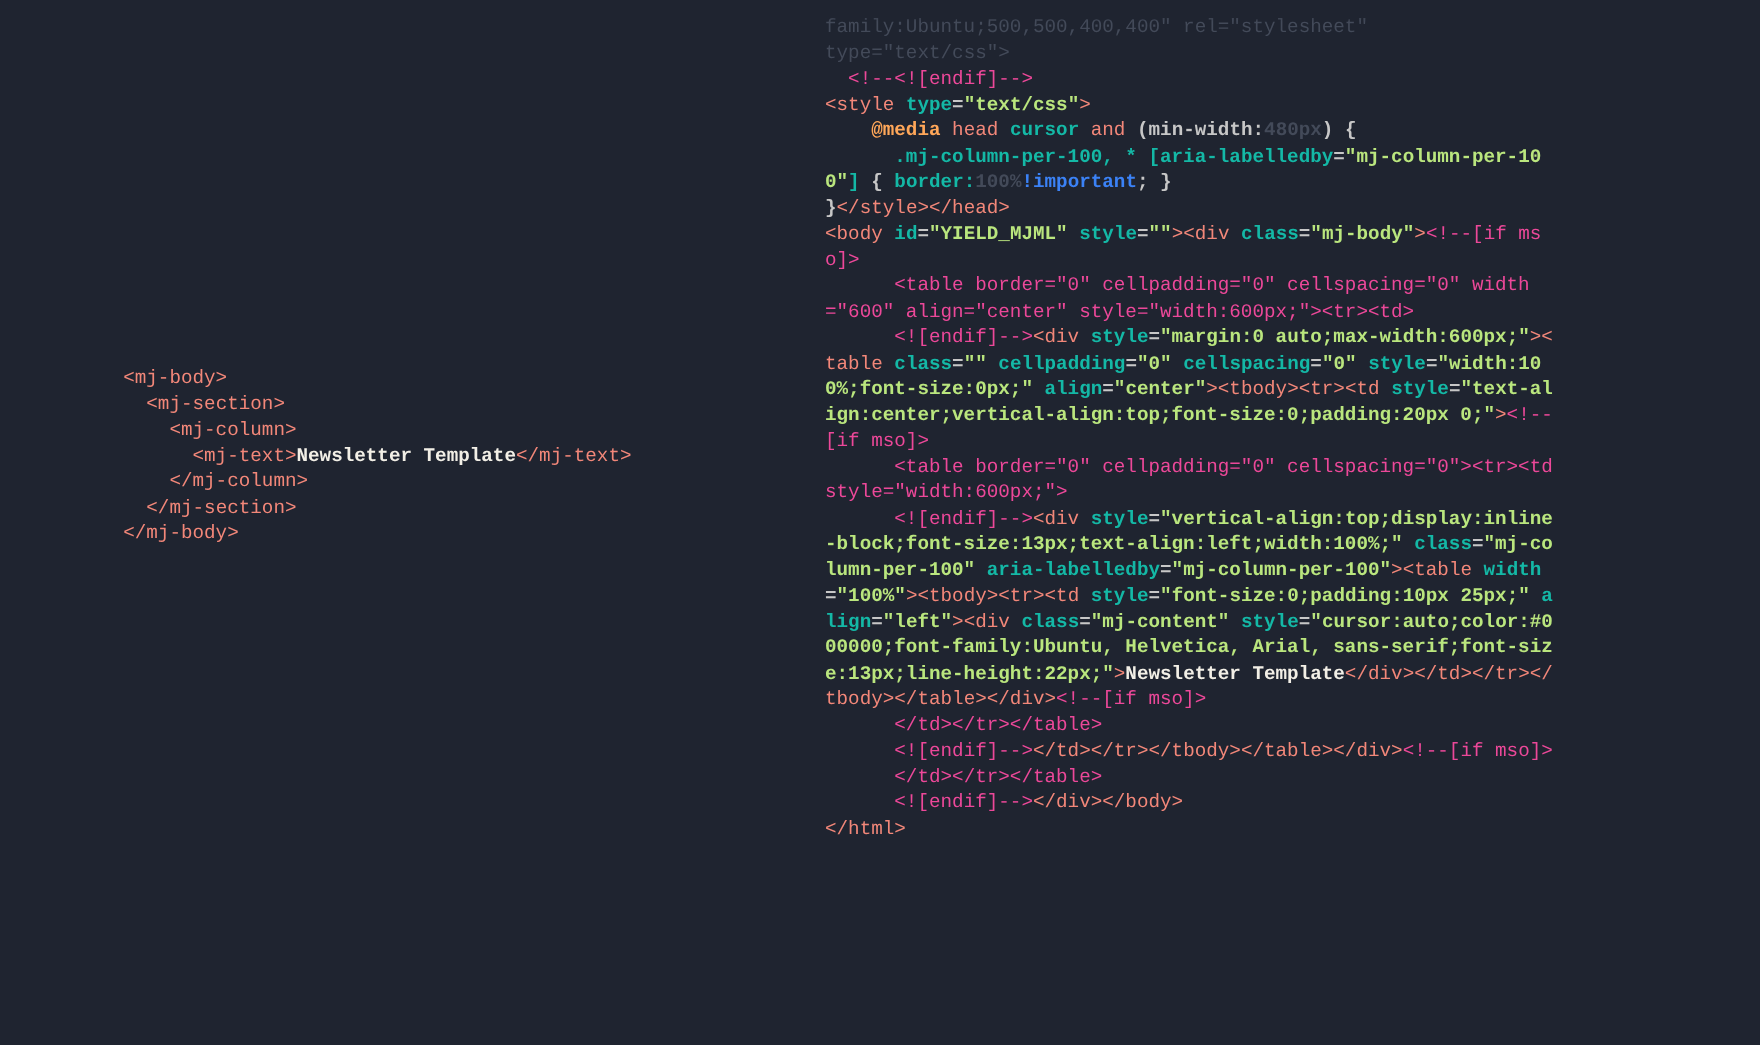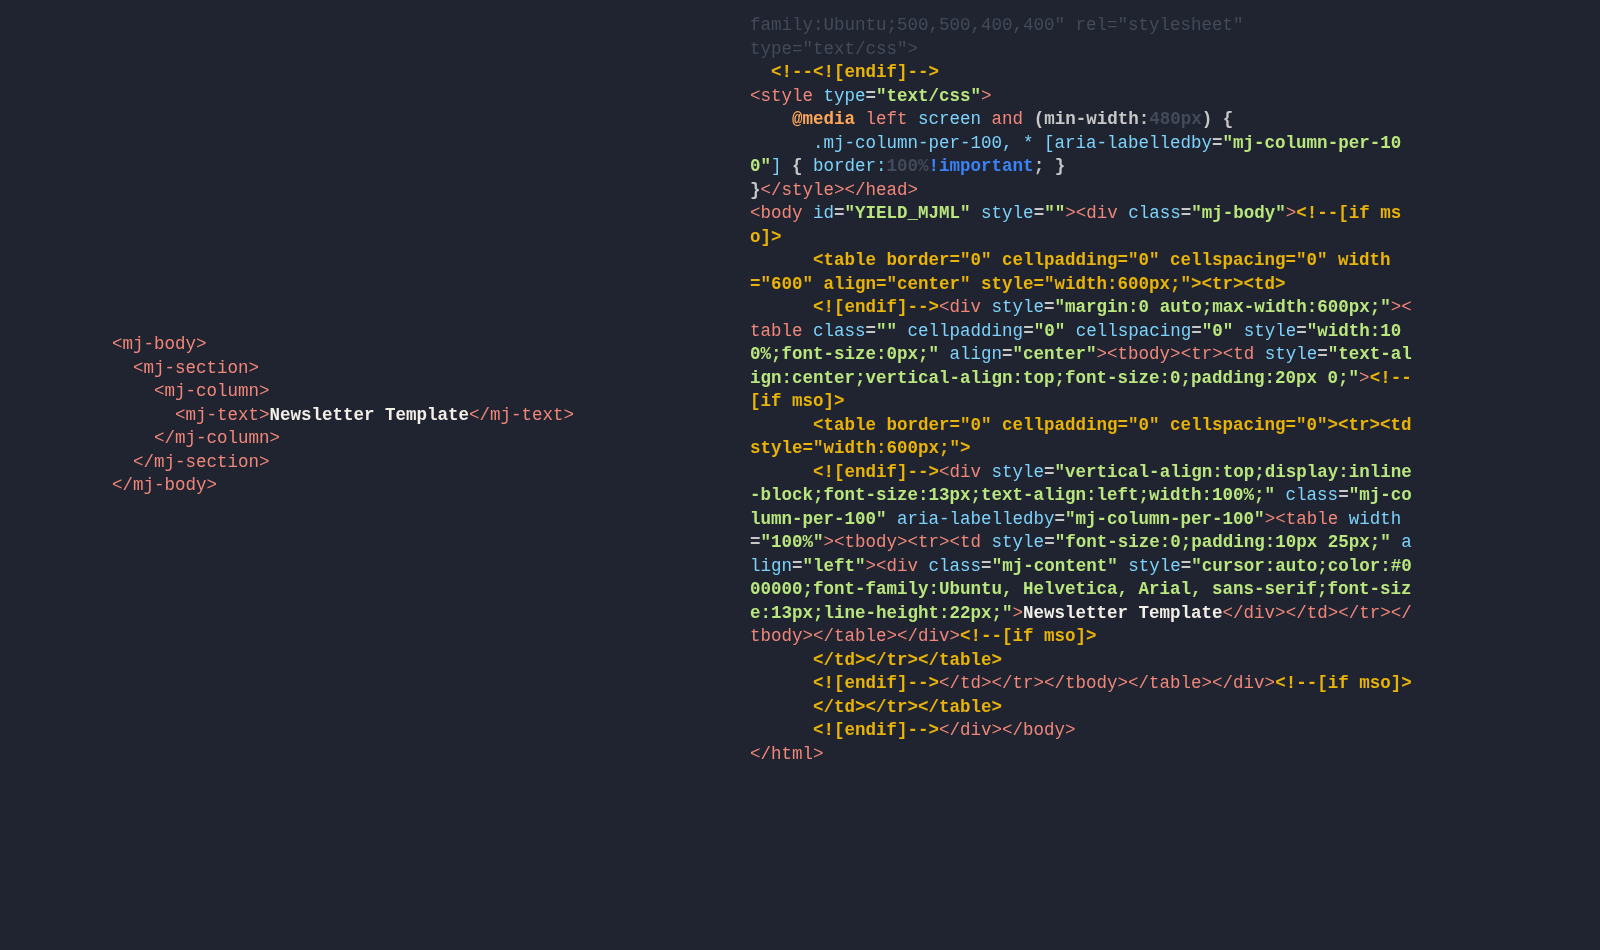--- a/index.html
+++ b/index.html
@@ -36,25 +36,25 @@
     z-index: 5;
     pointer-events: none;
   }
   pre {
     margin: 0;
     white-space: pre-wrap;
     word-break: break-all;
     font-family: inherit;
   }
   .tag     { color: #f28779; }  
-  .attr    { color: #7dd3fc; font-weight: normal; }  
+  .attr    { color: #14b8a6; font-weight: bold; }  
   .val     { color: #bae67e; font-weight: bold; }  
   .text    { color: #f2efe6; font-weight: bold; }  
   .punc    { color: #c7c7c7; font-weight: bold; }  
-  .comm    { color: #eab308; font-weight: bold; }  
+  .comm    { color: #ec4899; font-weight: normal; }  
   .dimtxt  { color: #434a59; }  
   .kw      { color: #ffa759; font-weight: bold; }  
   .num     { color: #434a59; font-weight: bold; }  
   .imp     { color: #3b82f6; font-weight: bold; }   
 </style>
 </head>
 <body>
 
 <div class="top-fade"></div>
 
@@ -66,21 +66,21 @@
     <span class="tag">&lt;/mj-column&gt;</span>
   <span class="tag">&lt;/mj-section&gt;</span>
 <span class="tag">&lt;/mj-body&gt;</span></pre>
 </div>
 
 <div class="pane-right">
 <pre><span class="dimtxt">family:Ubuntu;500,500,400,400" rel="stylesheet"</span>
 <span class="dimtxt">type=</span><span class="dimtxt">"text/css"</span><span class="dimtxt">&gt;</span>
   <span class="comm">&lt;!--&lt;![endif]--&gt;</span>
 <span class="tag">&lt;style</span> <span class="attr">type</span><span class="punc">=</span><span class="val">"text/css"</span><span class="tag">&gt;</span>
-    <span class="kw">@media</span> <span class="tag">left</span> <span class="attr">screen</span> <span class="tag">and</span> <span class="punc">(min-width:</span><span class="num">480px</span><span class="punc">) {</span>
+    <span class="kw">@media</span> <span class="tag">head</span> <span class="attr">cursor</span> <span class="tag">and</span> <span class="punc">(min-width:</span><span class="num">480px</span><span class="punc">) {</span>
       <span class="attr">.mj-column-per-100, * [</span><span class="attr">aria-labelledby</span><span class="punc">=</span><span class="val">"mj-column-per-100"</span><span class="attr">]</span> <span class="punc">{ </span><span class="attr">border:</span><span class="num">100%</span><span class="imp">!important</span><span class="punc">;</span><span class="punc"> }</span>
 <span class="punc">}</span><span class="tag">&lt;/style&gt;</span><span class="tag">&lt;/head&gt;</span>
 <span class="tag">&lt;body</span> <span class="attr">id</span><span class="punc">=</span><span class="val">"YIELD_MJML"</span> <span class="attr">style</span><span class="punc">=</span><span class="val">""</span><span class="tag">&gt;</span><span class="tag">&lt;div</span> <span class="attr">class</span><span class="punc">=</span><span class="val">"mj-body"</span><span class="tag">&gt;</span><span class="comm">&lt;!--[if mso]&gt;</span>
 <span class="comm">      &lt;table border="0" cellpadding="0" cellspacing="0" width="600" align="center" style="width:600px;"&gt;&lt;tr&gt;&lt;td&gt;</span>
 <span class="comm">      &lt;![endif]--&gt;</span><span class="tag">&lt;div</span> <span class="attr">style</span><span class="punc">=</span><span class="val">"margin:0 auto;max-width:600px;"</span><span class="tag">&gt;</span><span class="tag">&lt;table</span> <span class="attr">class</span><span class="punc">=</span><span class="val">""</span> <span class="attr">cellpadding</span><span class="punc">=</span><span class="val">"0"</span> <span class="attr">cellspacing</span><span class="punc">=</span><span class="val">"0"</span> <span class="attr">style</span><span class="punc">=</span><span class="val">"width:100%;font-size:0px;"</span> <span class="attr">align</span><span class="punc">=</span><span class="val">"center"</span><span class="tag">&gt;</span><span class="tag">&lt;tbody&gt;</span><span class="tag">&lt;tr&gt;</span><span class="tag">&lt;td</span> <span class="attr">style</span><span class="punc">=</span><span class="val">"text-align:center;vertical-align:top;font-size:0;padding:20px 0;"</span><span class="tag">&gt;</span><span class="comm">&lt;!--[if mso]&gt;</span>
 <span class="comm">      &lt;table border="0" cellpadding="0" cellspacing="0"&gt;&lt;tr&gt;&lt;td style="width:600px;"&gt;</span>
 <span class="comm">      &lt;![endif]--&gt;</span><span class="tag">&lt;div</span> <span class="attr">style</span><span class="punc">=</span><span class="val">"vertical-align:top;display:inline-block;font-size:13px;text-align:left;width:100%;"</span> <span class="attr">class</span><span class="punc">=</span><span class="val">"mj-column-per-100"</span> <span class="attr">aria-labelledby</span><span class="punc">=</span><span class="val">"mj-column-per-100"</span><span class="tag">&gt;</span><span class="tag">&lt;table</span> <span class="attr">width</span><span class="punc">=</span><span class="val">"100%"</span><span class="tag">&gt;</span><span class="tag">&lt;tbody&gt;</span><span class="tag">&lt;tr&gt;</span><span class="tag">&lt;td</span> <span class="attr">style</span><span class="punc">=</span><span class="val">"font-size:0;padding:10px 25px;"</span> <span class="attr">align</span><span class="punc">=</span><span class="val">"left"</span><span class="tag">&gt;</span><span class="tag">&lt;div</span> <span class="attr">class</span><span class="punc">=</span><span class="val">"mj-content"</span> <span class="attr">style</span><span class="punc">=</span><span class="val">"cursor:auto;color:#000000;font-family:Ubuntu, Helvetica, Arial, sans-serif;font-size:13px;line-height:22px;"</span><span class="tag">&gt;</span><span class="text">Newsletter Template</span><span class="tag">&lt;/div&gt;</span><span class="tag">&lt;/td&gt;</span><span class="tag">&lt;/tr&gt;</span><span class="tag">&lt;/tbody&gt;</span><span class="tag">&lt;/table&gt;</span><span class="tag">&lt;/div&gt;</span><span class="comm">&lt;!--[if mso]&gt;</span>
 <span class="comm">      &lt;/td&gt;&lt;/tr&gt;&lt;/table&gt;</span>
 <span class="comm">      &lt;![endif]--&gt;</span><span class="tag">&lt;/td&gt;</span><span class="tag">&lt;/tr&gt;</span><span class="tag">&lt;/tbody&gt;</span><span class="tag">&lt;/table&gt;</span><span class="tag">&lt;/div&gt;</span><span class="comm">&lt;!--[if mso]&gt;</span>
 <span class="comm">      &lt;/td&gt;&lt;/tr&gt;&lt;/table&gt;</span>

